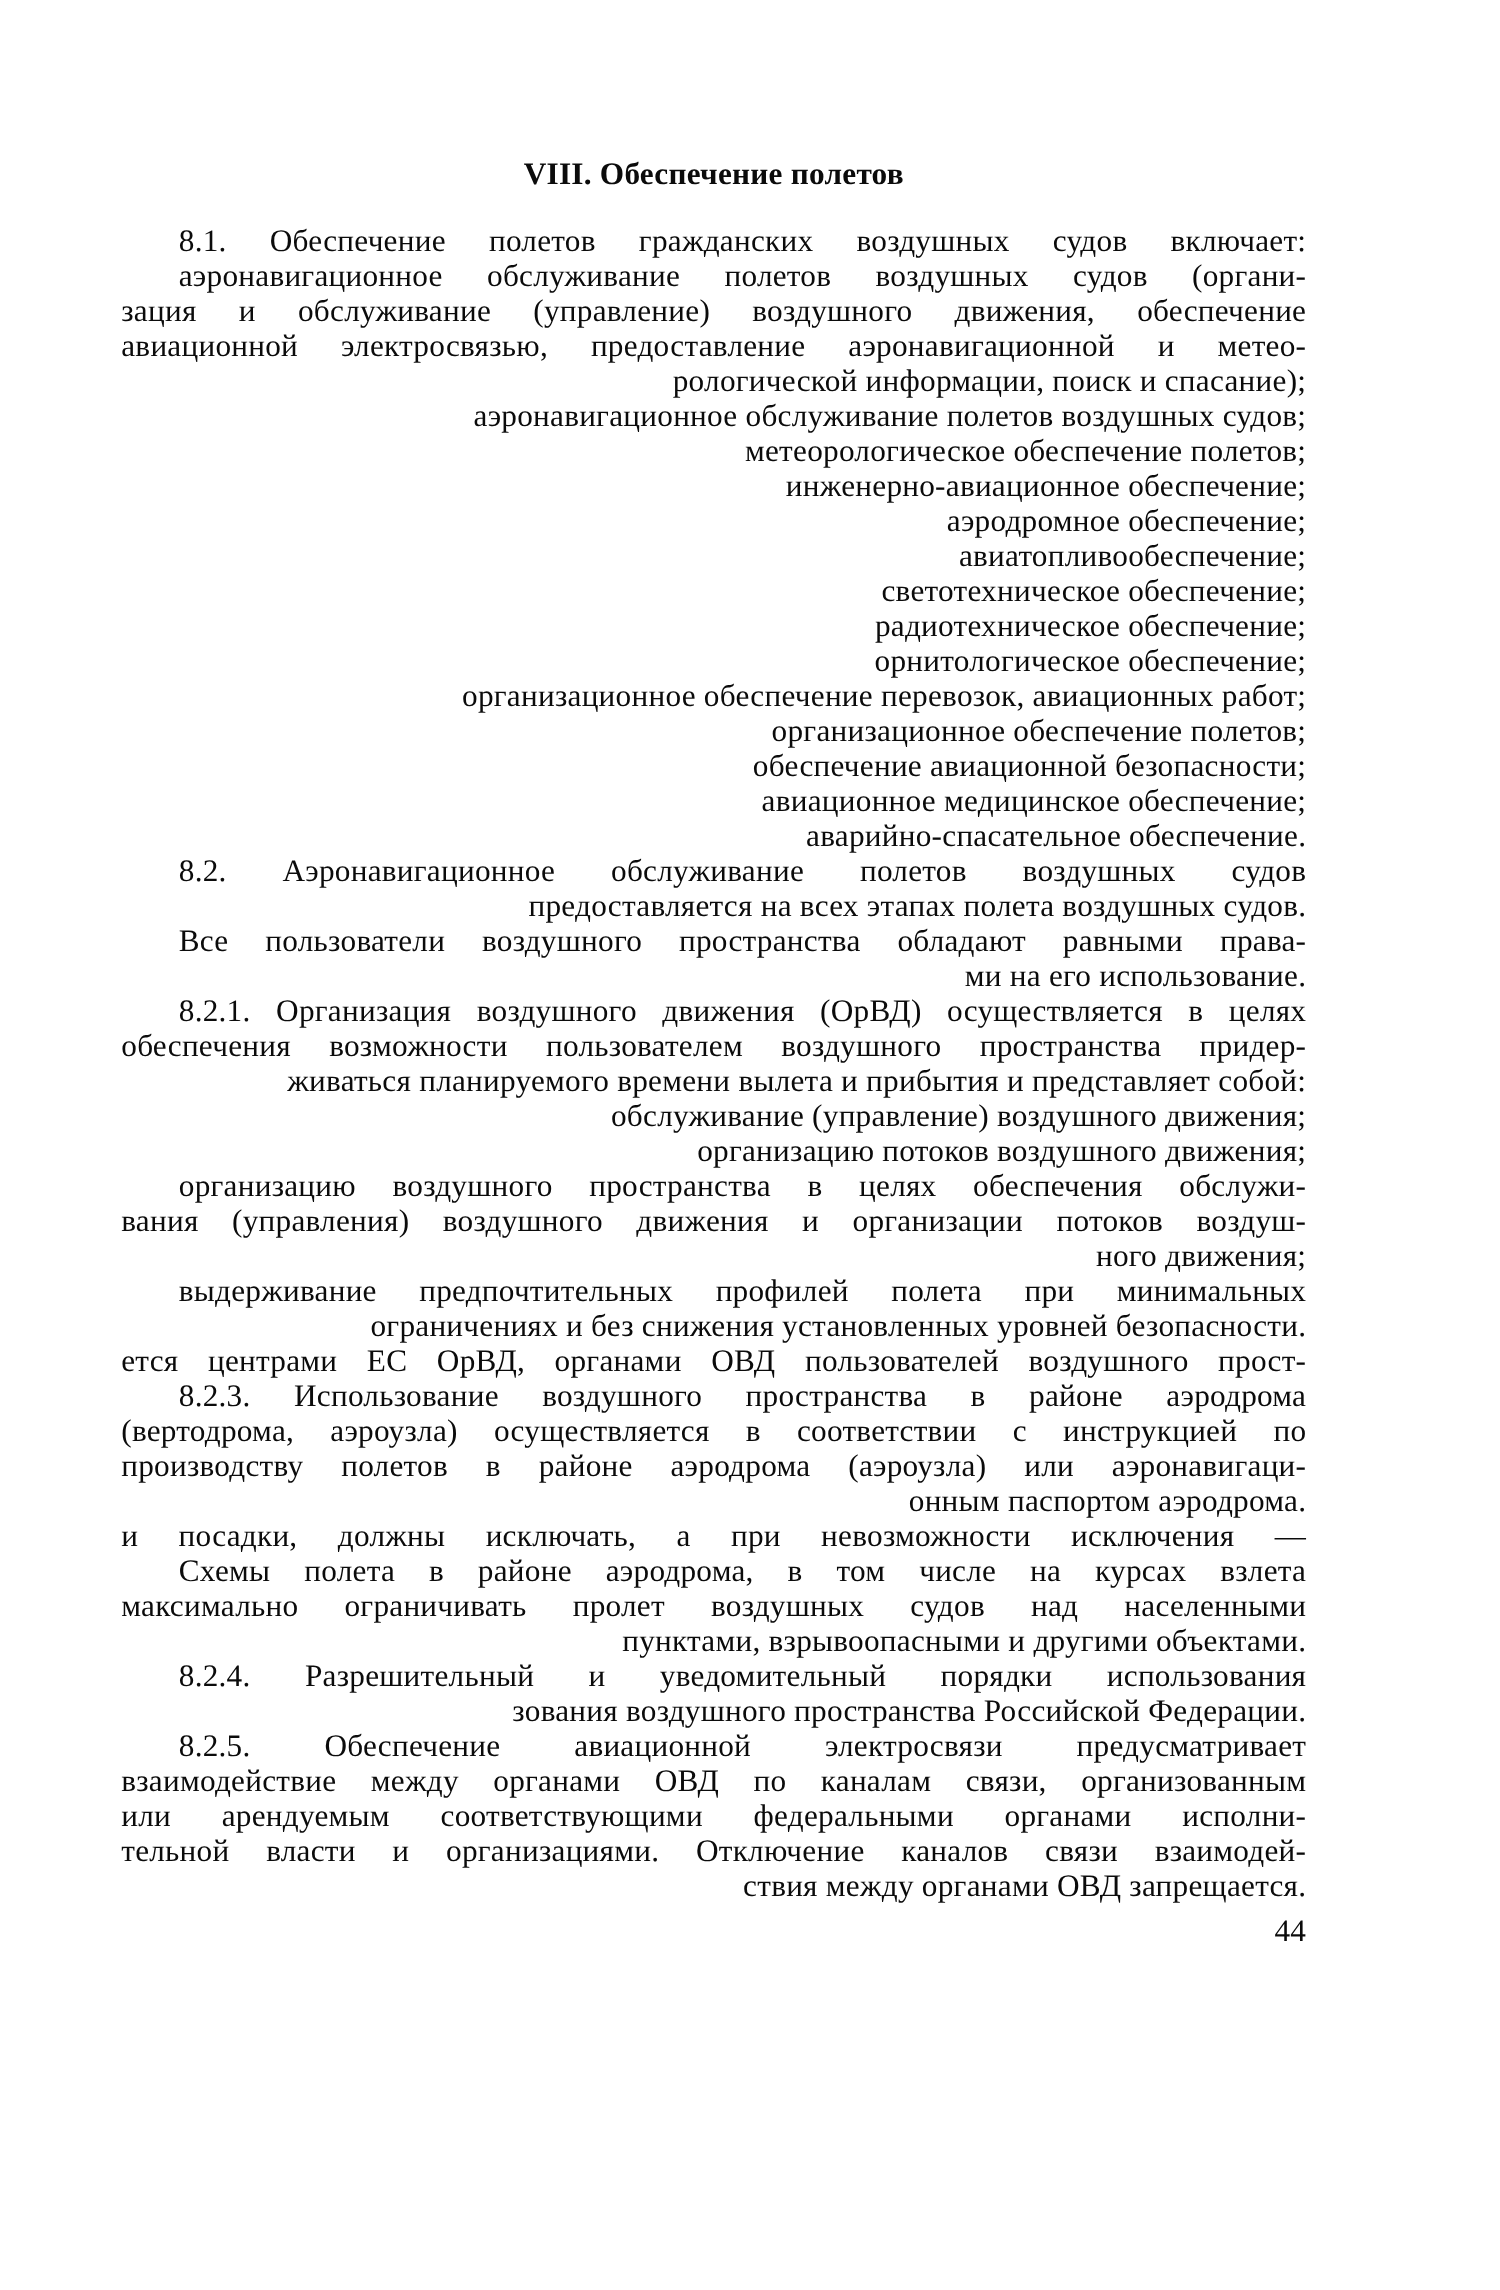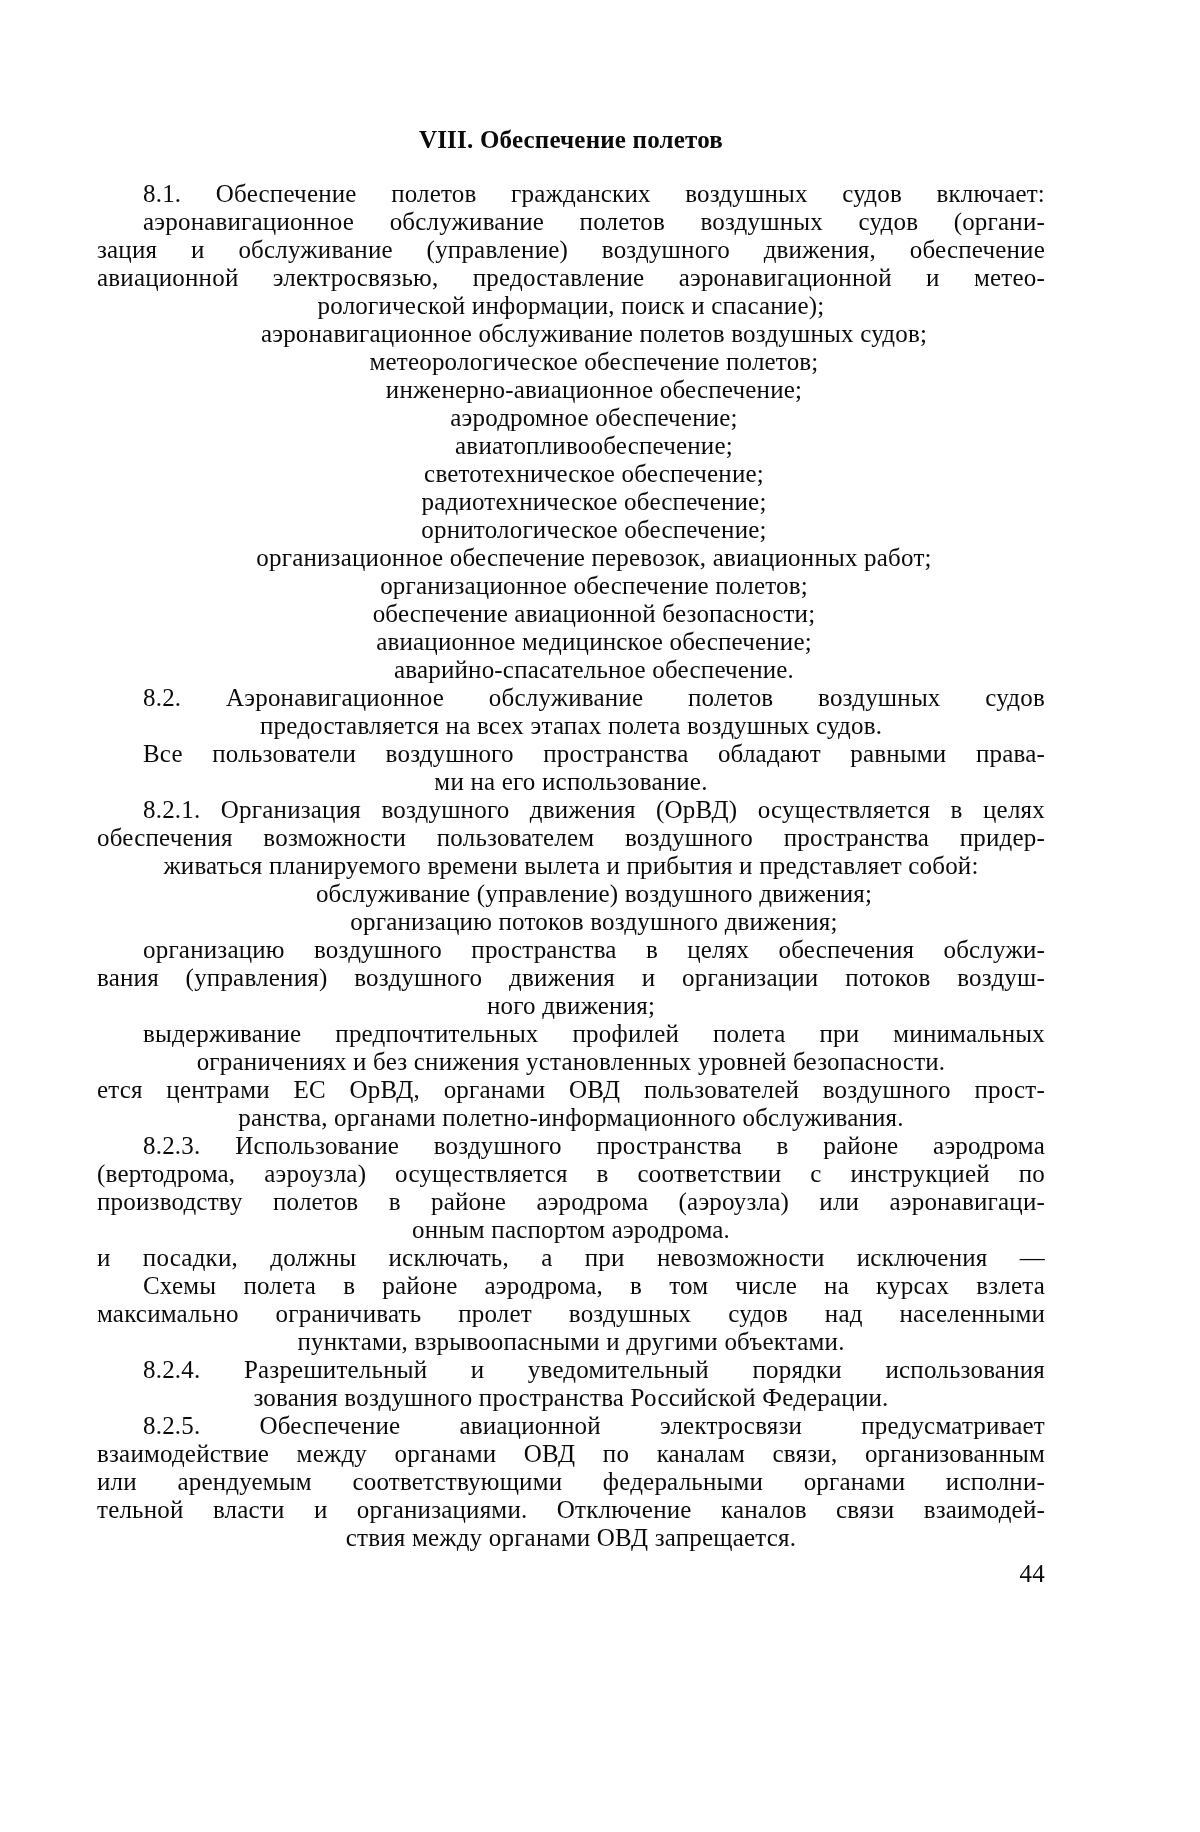--- a/index.html
+++ b/index.html
@@ -22,21 +22,21 @@
     width: 948px;
     margin-left: 40px;
   }
   .block { display: block; }
   .line {
     font-size: 25px;
     line-height: 28px;
     height: 28px;
     overflow: hidden;
     white-space: nowrap;
-    text-align: center;
+    text-align: right;
     letter-spacing: 0.2px;
   }
   
   .line.stretch {
     white-space: normal;
     text-align: justify;
     text-align-last: justify;
   }
   .line.indent { padding-left: 46px; }
   .block.heading .line,
@@ -128,21 +128,20 @@
       <div class="line indent stretch">организацию воздушного пространства в целях обеспечения обслужи-</div>
       <div class="line stretch">вания (управления) воздушного движения и организации потоков воздуш-</div>
       <div class="line">ного движения;</div>
     </div>
     <div class="block para">
       <div class="line indent stretch">выдерживание предпочтительных профилей полета при минимальных</div>
       <div class="line">ограничениях и без снижения установленных уровней безопасности.</div>
     </div>
     <div class="block para">
       <div class="line stretch">ется центрами ЕС ОрВД, органами ОВД пользователей воздушного прост-</div>
-      <div class="line">ранства, органами полетно-информационного обслуживания.</div>
     </div>
     <div class="block para">
       <div class="line indent stretch">8.2.3. Использование воздушного пространства в районе аэродрома</div>
       <div class="line stretch">(вертодрома, аэроузла) осуществляется в соответствии с инструкцией по</div>
       <div class="line stretch">производству полетов в районе аэродрома (аэроузла) или аэронавигаци-</div>
       <div class="line">онным паспортом аэродрома.</div>
     </div>
     <div class="block para">
       <div class="line stretch">и посадки, должны исключать, а при невозможности исключения —</div>
       <div class="line indent stretch">Схемы полета в районе аэродрома, в том числе на курсах взлета</div>

